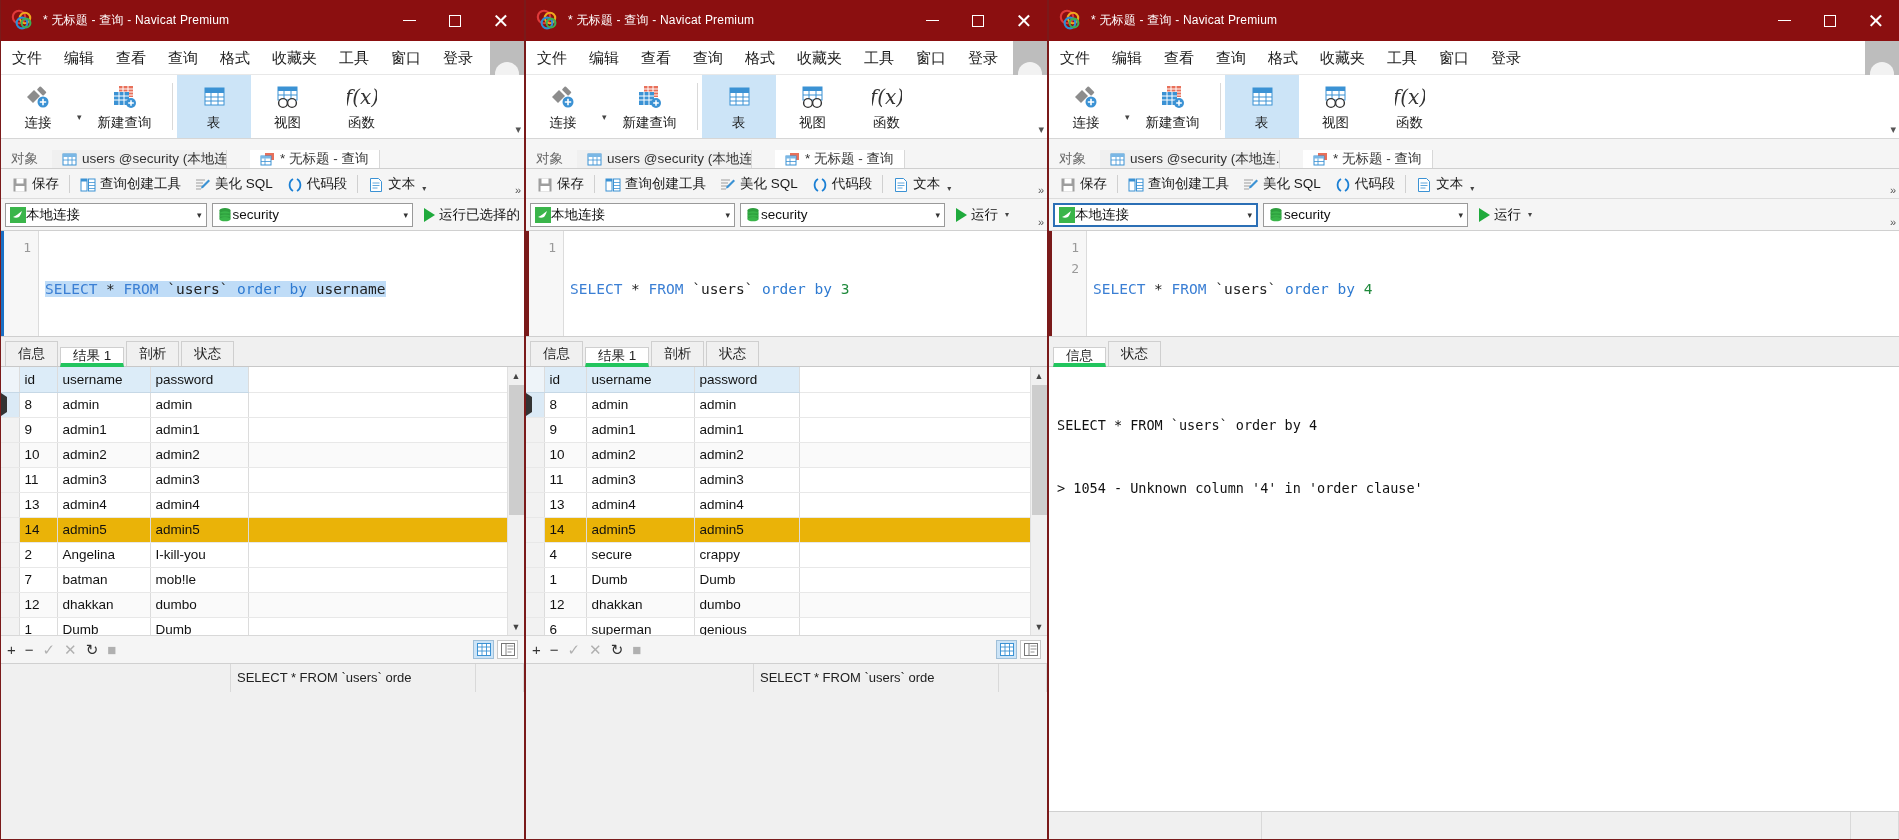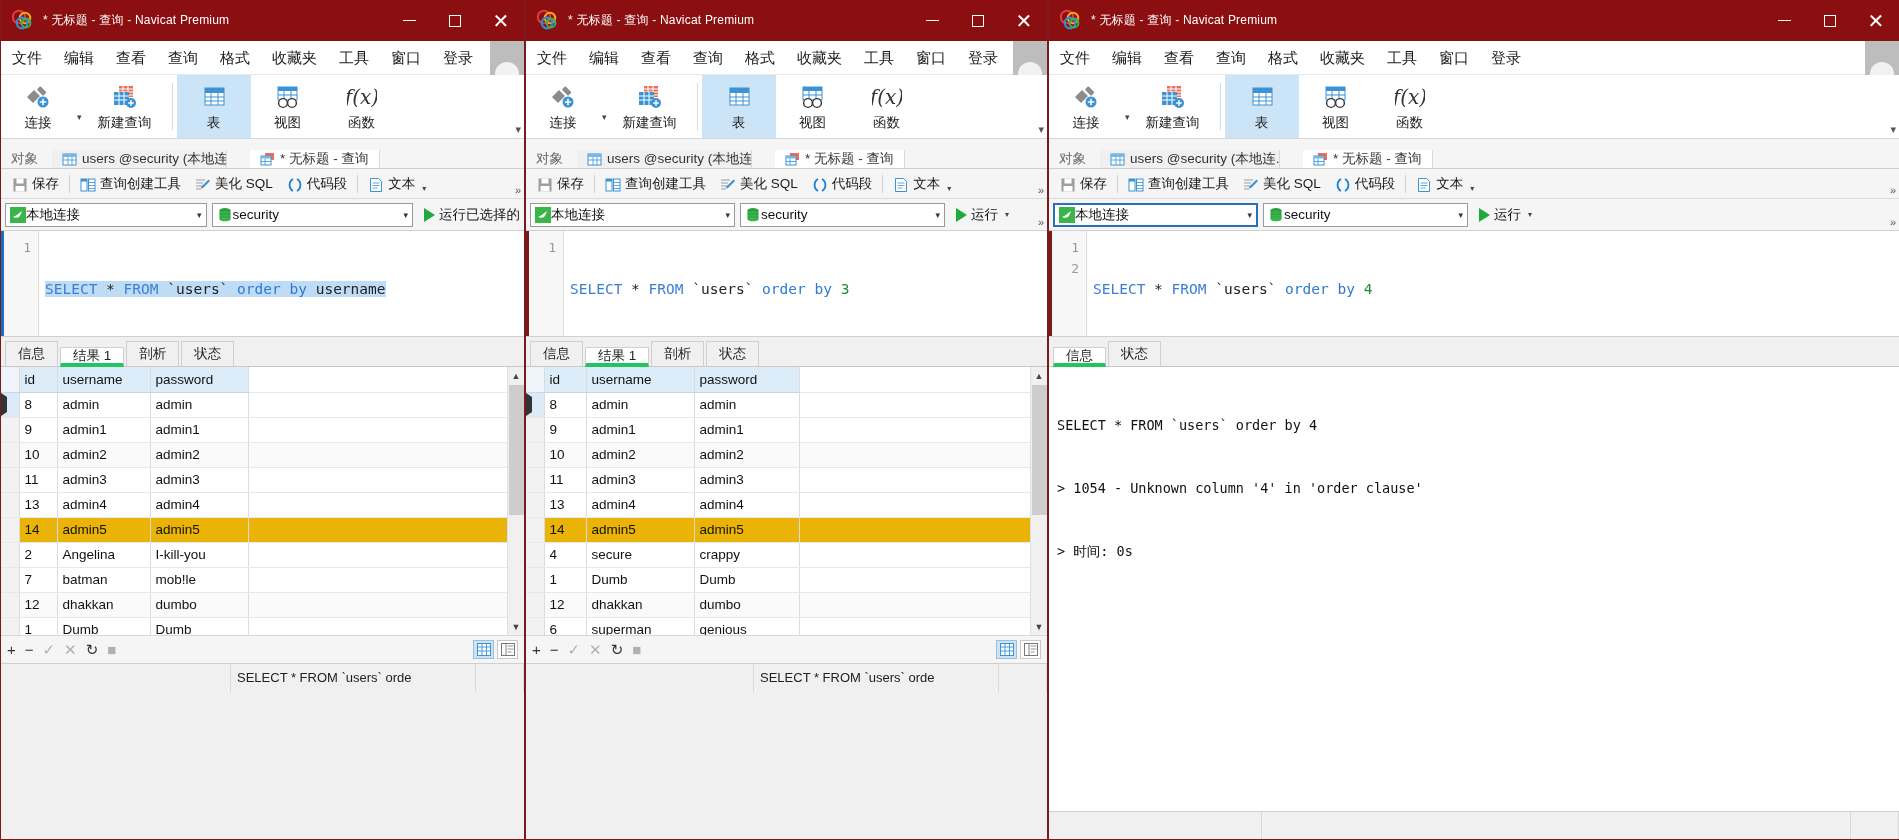--- a/index.html
+++ b/index.html
@@ -1327,21 +1327,20 @@
     </div>
 
     <div class="restabs">
       <span class="restab active">信息</span>
       <span class="restab">状态</span>
     </div>
 
     <div class="msgpane">
       <div>SELECT * FROM `users` order by 4</div>
       <div>&gt; 1054 - Unknown column '4' in 'order clause'</div>
-      <div>&gt; 时间: 0s</div>
     </div>
 
     <div class="statusbar">
       <span class="sb-cell" style="width:213px"></span>
       <span class="sb-cell sb-flex"></span>
       <span class="sb-cell sb-end"></span>
     </div>
   </div>
 
 </div>

